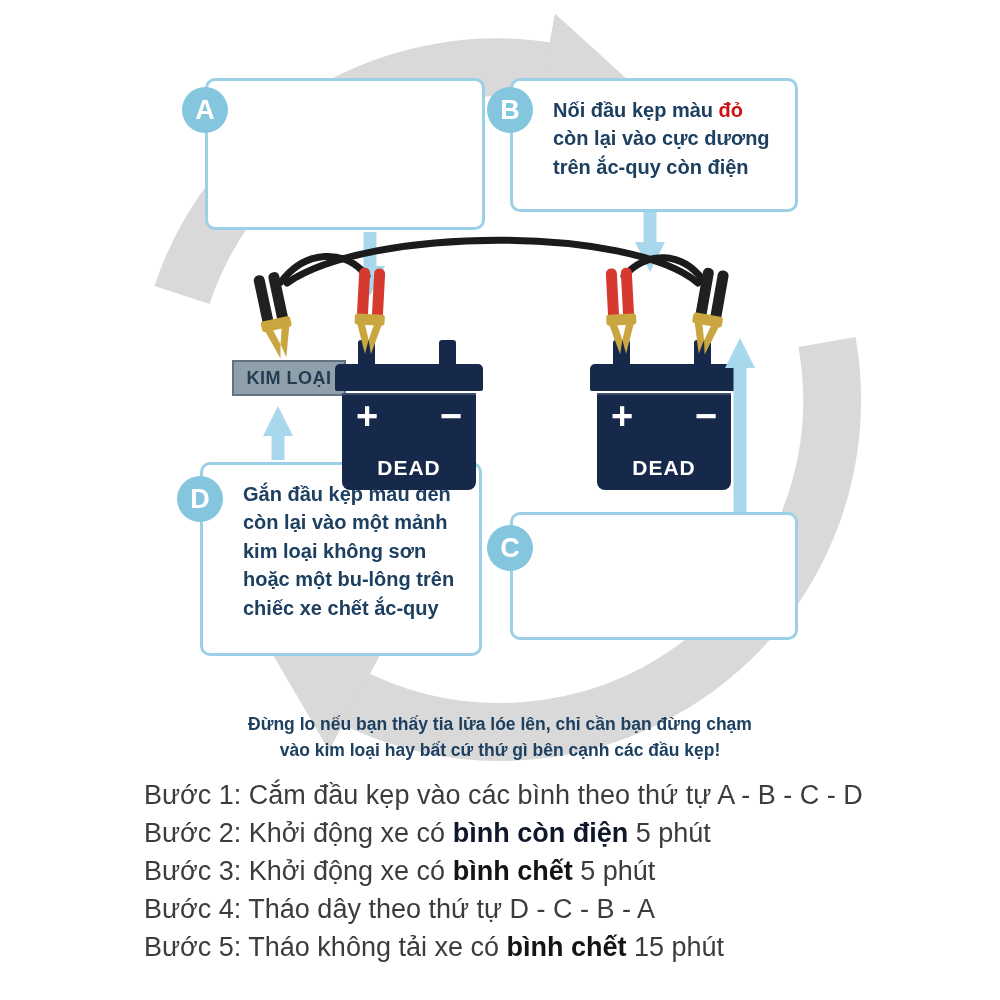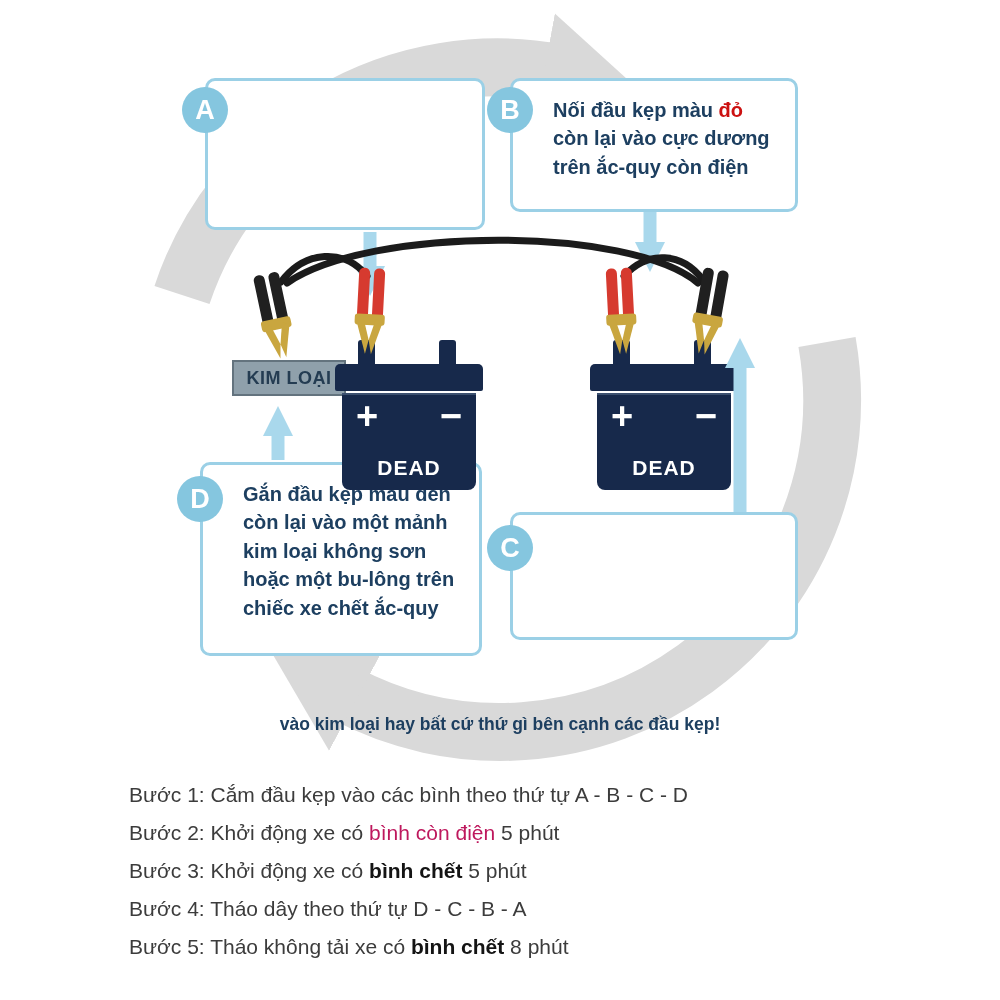--- a/index.html
+++ b/index.html
@@ -60,21 +60,21 @@
   }
 
   
   .warning {
     position: absolute; left: 0; top: 711px; width: 100%;
     text-align: center; color: #1d3f60; font-weight: 700;
     font-size: 17.5px; line-height: 1.5;
   }
 
   
-  .steps { position: absolute; left: 129px; top: 776px; font-size: 21px; color: #3c3c3c; }
+  .steps { position: absolute; left: 144px; top: 776px; font-size: 27px; color: #3c3c3c; }
   .step  { line-height: 38px; white-space: nowrap; }
 </style>
 </head>
 <body>
 
 <div class="canvas">
 
   <svg class="layer" width="1000" height="1000">
     <defs>
       <marker id="grayArrow" markerUnits="userSpaceOnUse" markerWidth="98" markerHeight="126" refX="14" refY="62" orient="auto">
@@ -174,24 +174,25 @@
     <g transform="translate(702,352) rotate(10)">
       <rect x="-13" y="-84" width="11" height="52" rx="5" fill="#202020"></rect>
       <rect x="2" y="-84" width="11" height="52" rx="5" fill="#202020"></rect>
       <rect x="-15" y="-38" width="30" height="11" rx="3" fill="#c9a63f"></rect>
       <path d="M -3 2 L -13 -30 L -6 -33 L 0 -12 Z" fill="#c9a63f"></path>
       <path d="M 3 2 L 13 -30 L 6 -33 L 0 -12 Z" fill="#c9a63f"></path>
     </g>
   </svg>
 
   <div class="warning">
+    <div>Đừng lo nếu bạn thấy tia lửa lóe lên, chỉ cần bạn đừng chạm</div>
     <div>vào kim loại hay bất cứ thứ gì bên cạnh các đầu kẹp!</div>
   </div>
 
   <div class="steps">
     <div class="step"><span>Bước 1: Cắm đầu kẹp vào các bình theo thứ tự A - B - C - D</span></div>
-    <div class="step"><span>Bước 2: Khởi động xe có </span><span style="font-weight: 400; color: #be185d;">bình còn điện</span><span> 5 phút</span></div>
+    <div class="step"><span>Bước 2: Khởi động xe có </span><span style="font-weight: 700; color: #0f172a;">bình còn điện</span><span> 5 phút</span></div>
     <div class="step"><span>Bước 3: Khởi động xe có </span><span style="font-weight: 700; color: rgb(20, 20, 20);">bình chết</span><span> 5 phút</span></div>
     <div class="step"><span>Bước 4: Tháo dây theo thứ tự D - C - B - A</span></div>
-    <div class="step"><span>Bước 5: Tháo không tải xe có </span><span style="font-weight: 700; color: rgb(20, 20, 20);">bình chết</span><span> 8 phút</span></div>
+    <div class="step"><span>Bước 5: Tháo không tải xe có </span><span style="font-weight: 700; color: rgb(20, 20, 20);">bình chết</span><span> 15 phút</span></div>
   </div>
 
 </div>
 
 </body></html>

